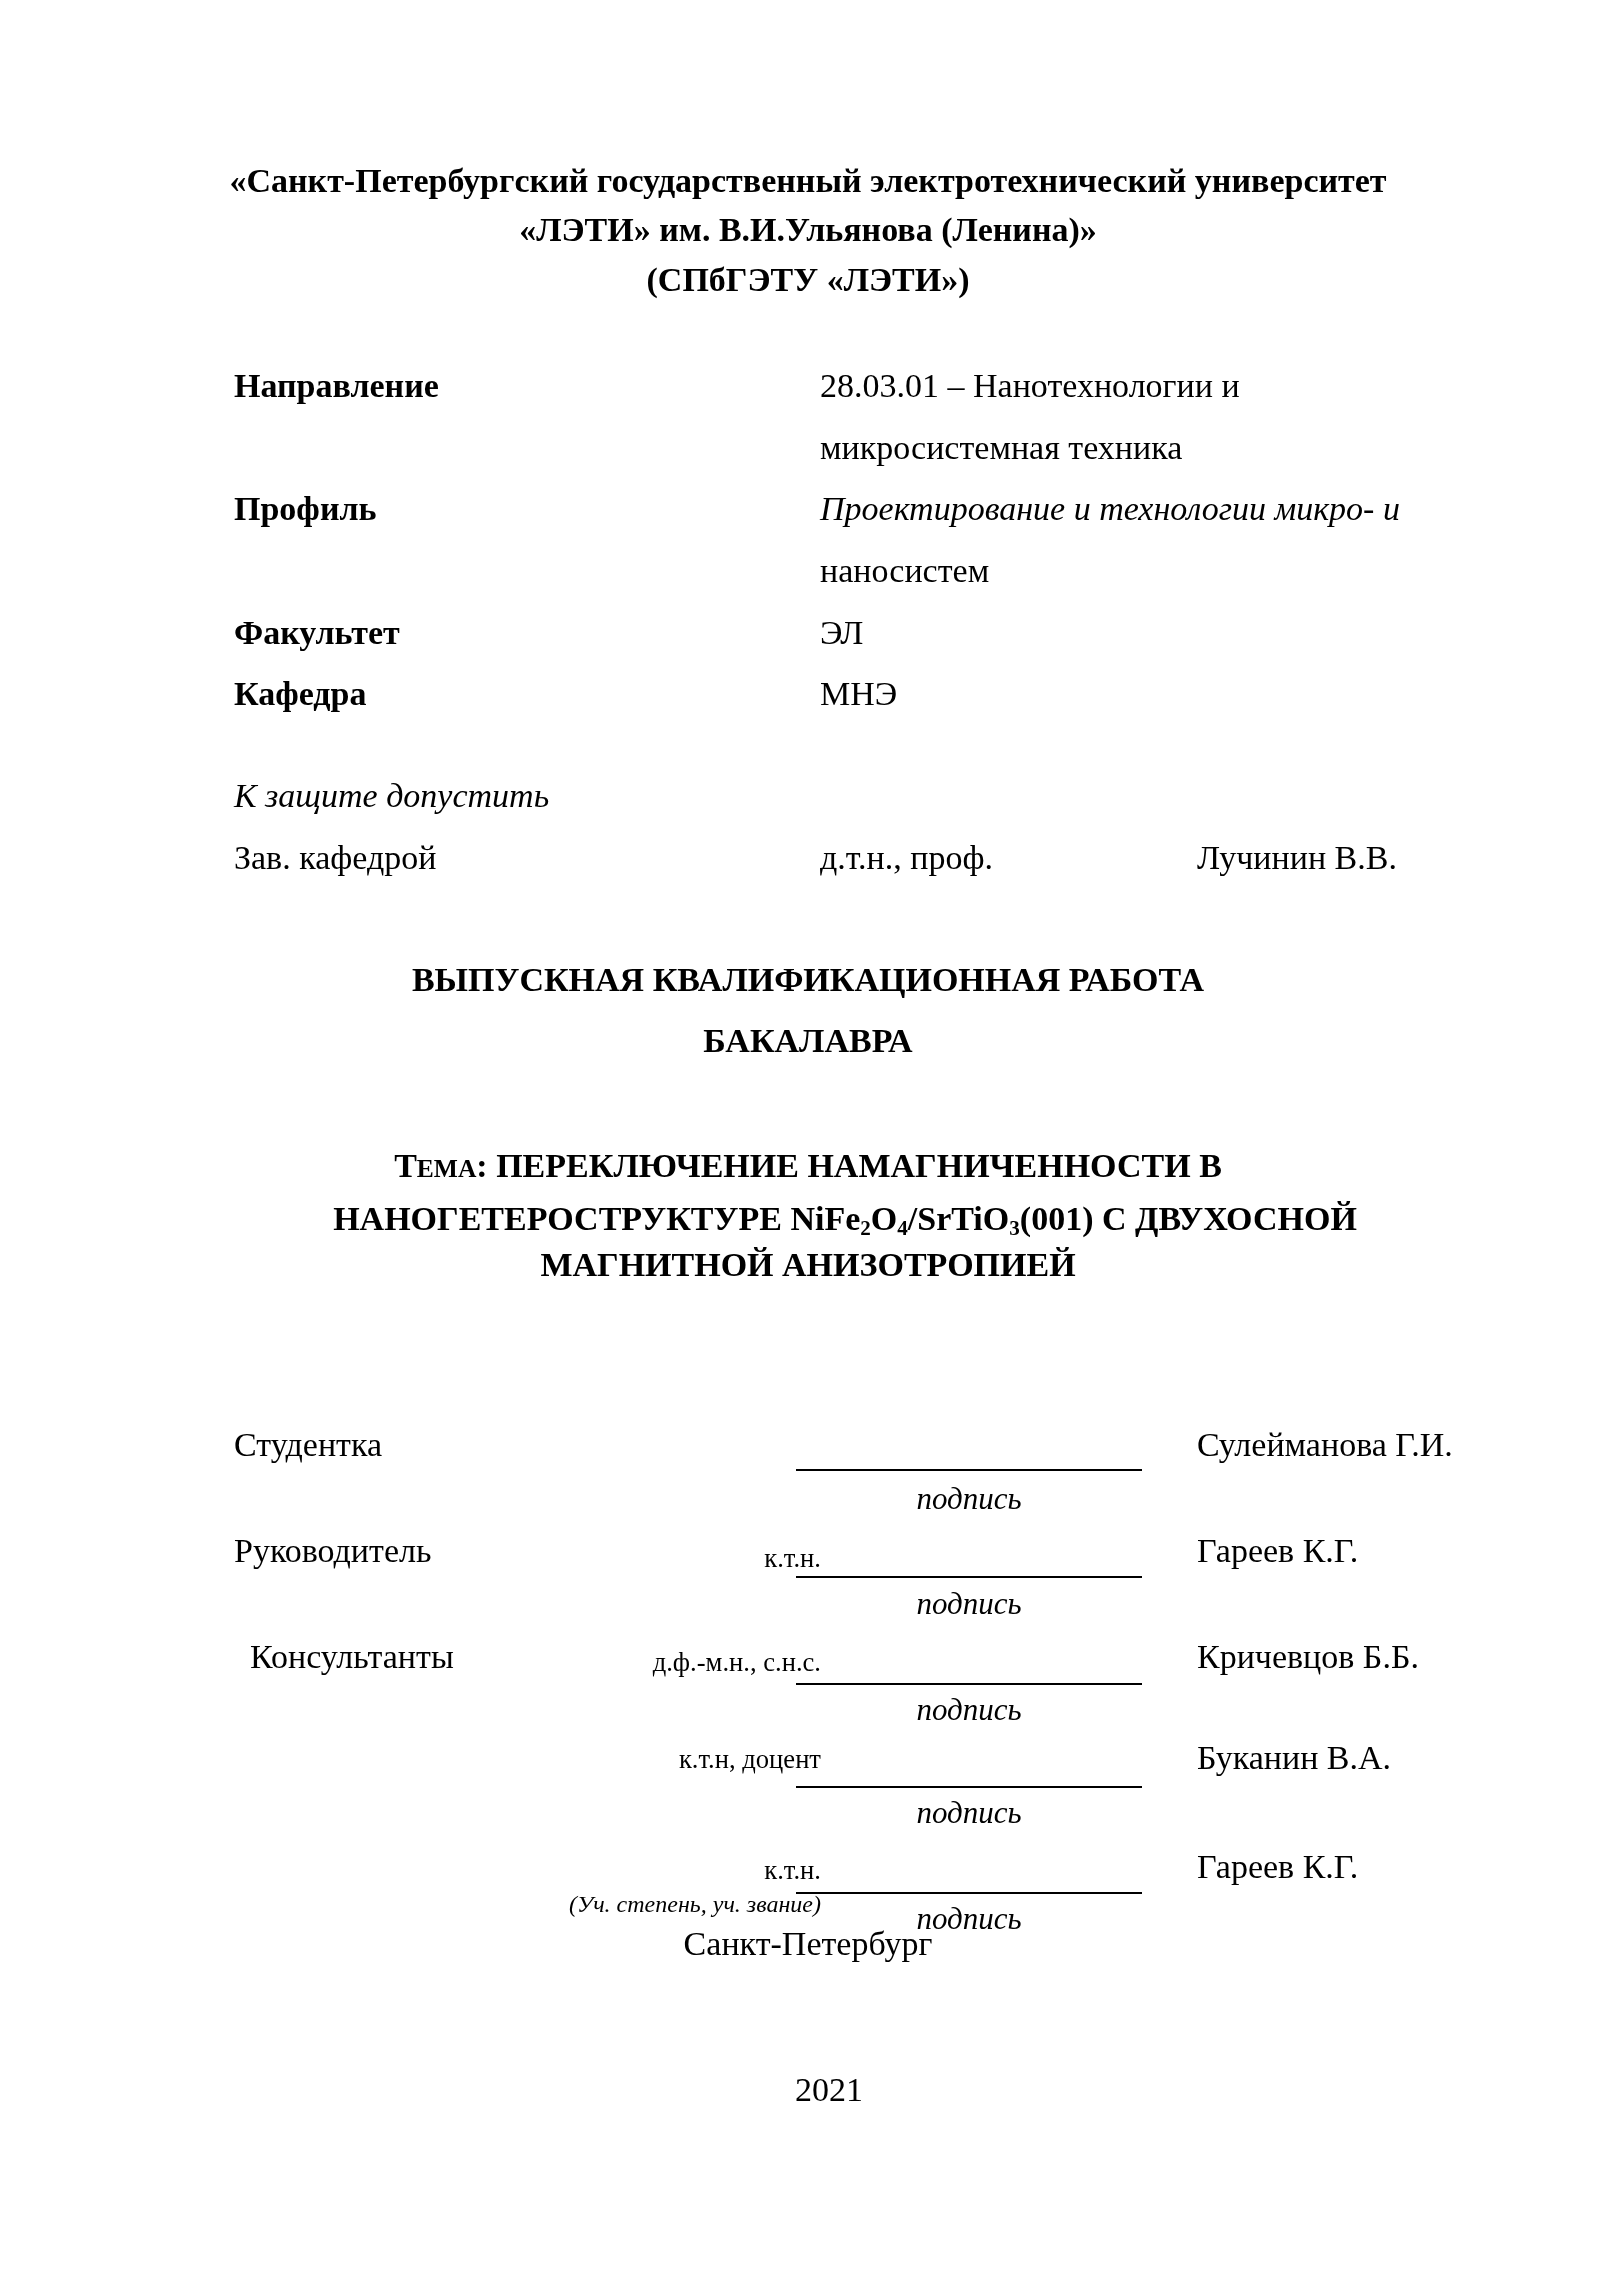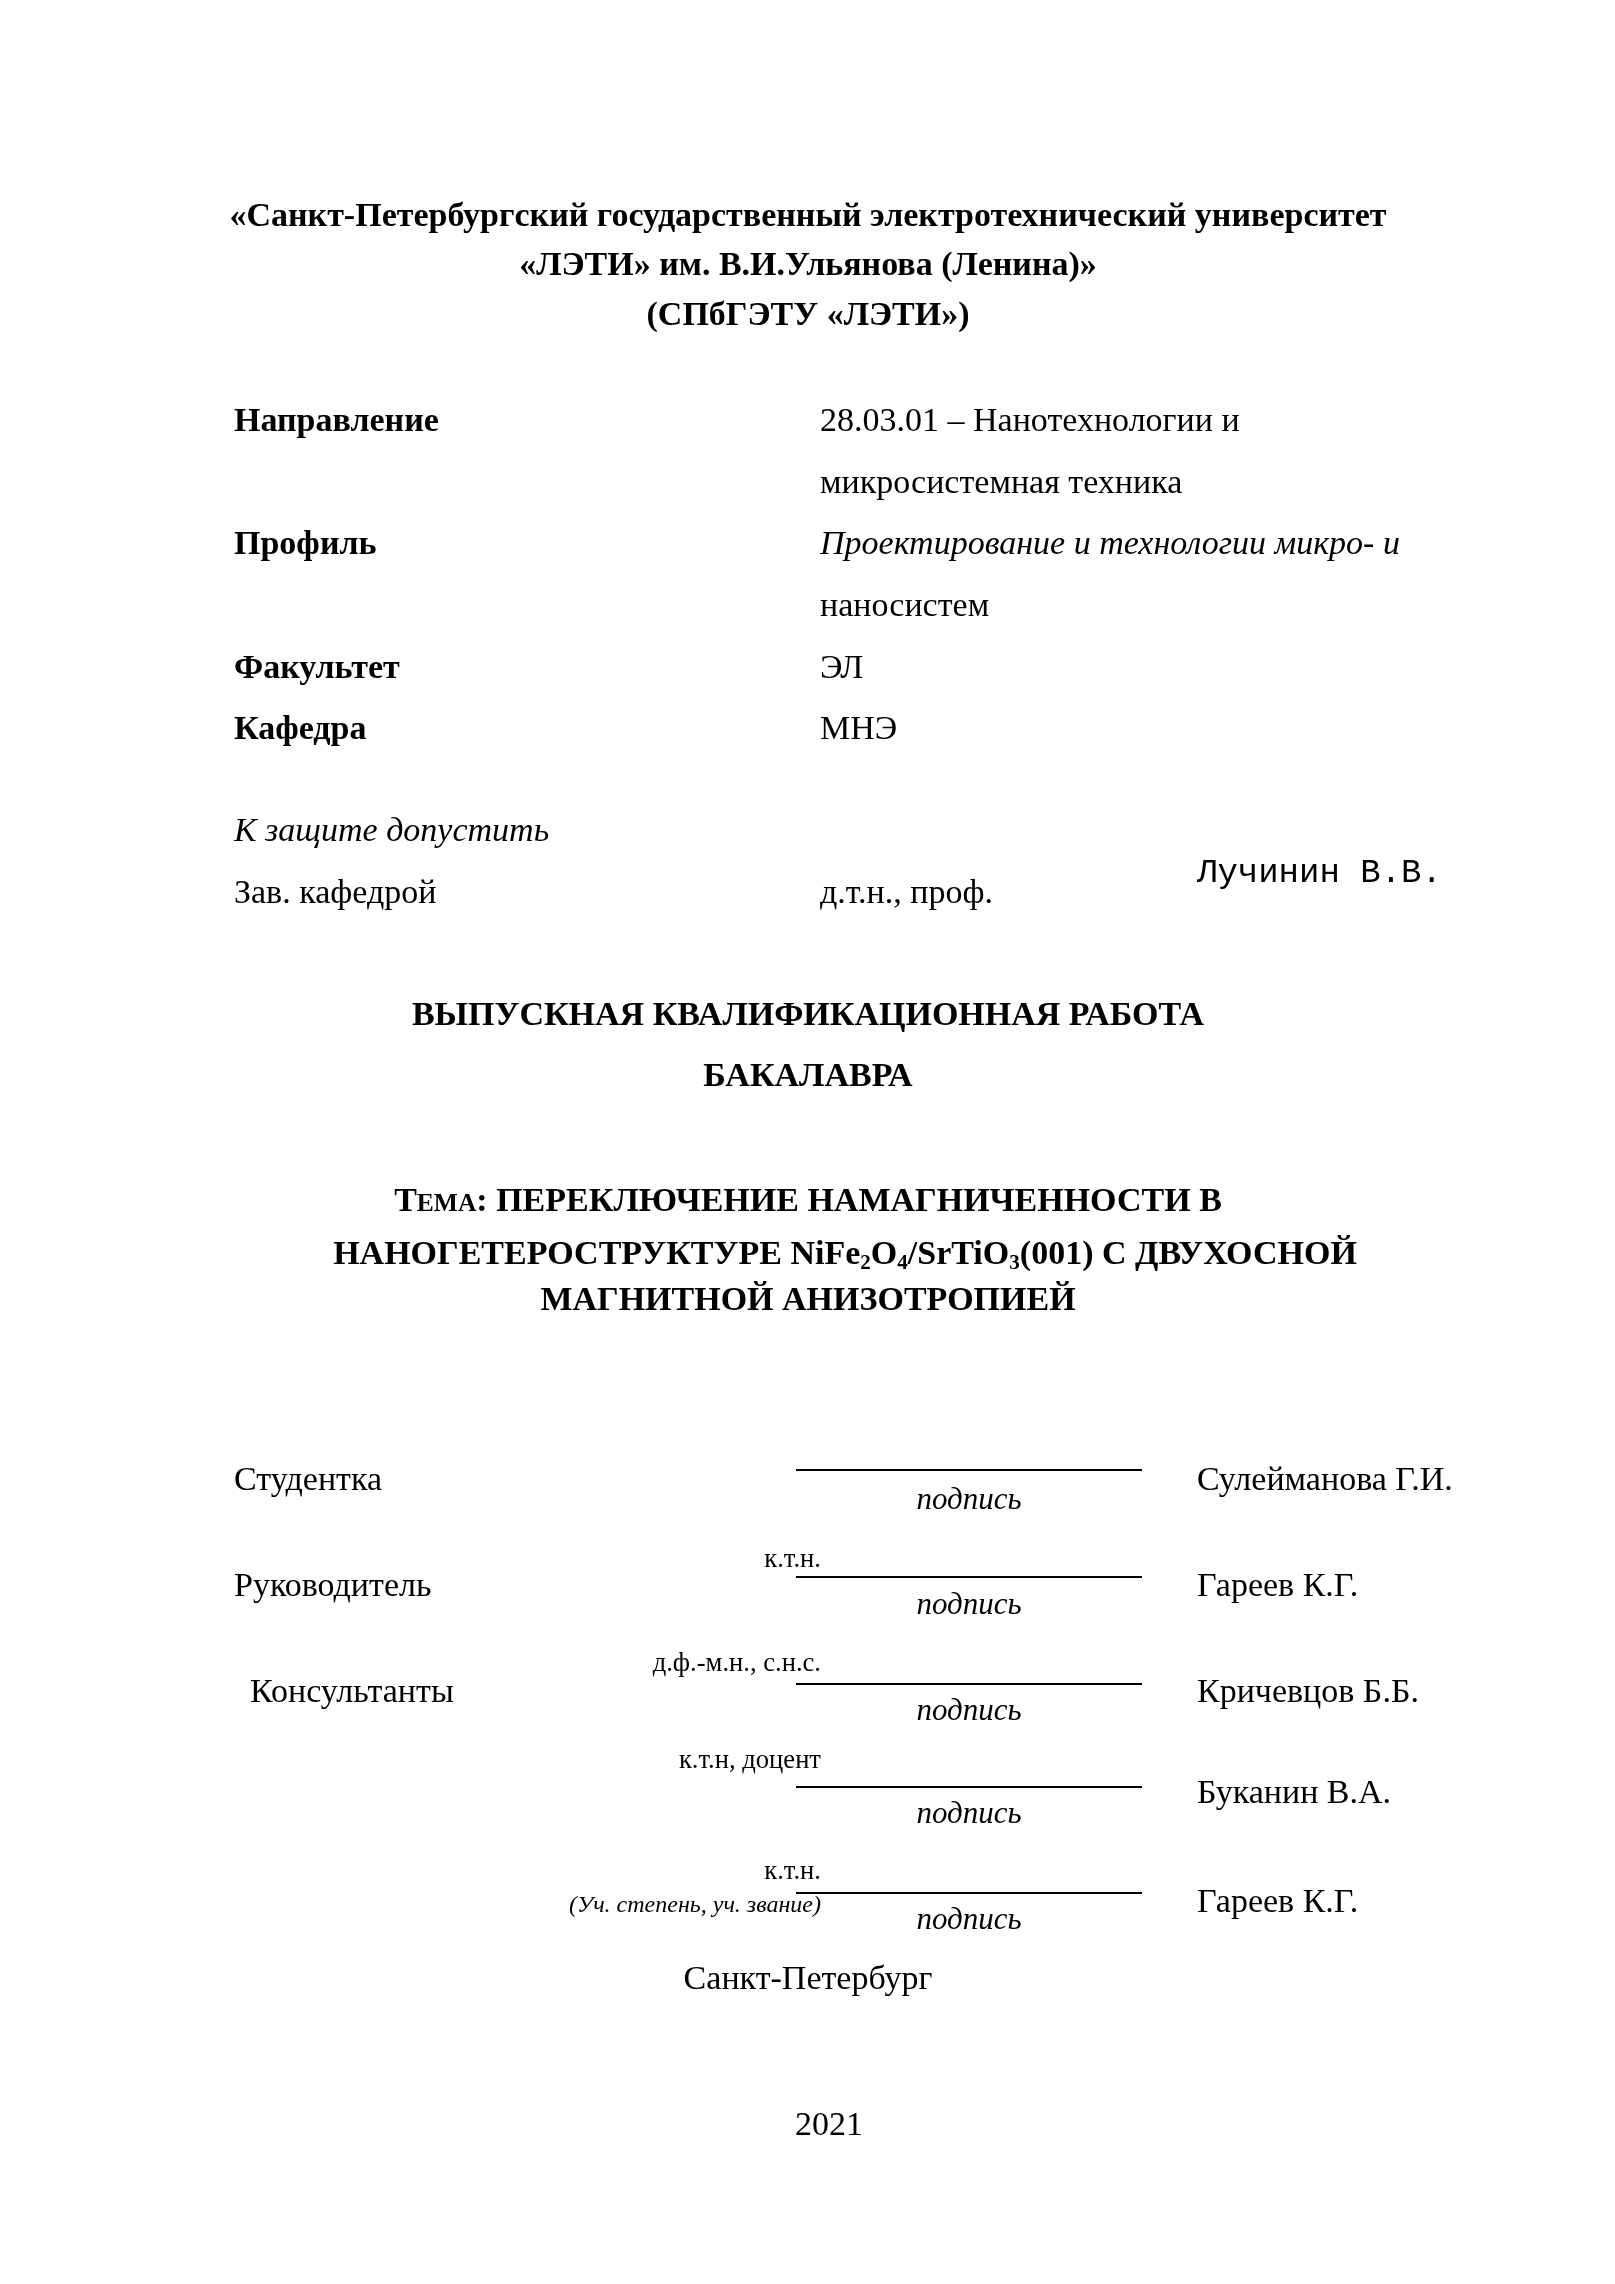--- a/index.html
+++ b/index.html
@@ -1,18 +1,18 @@
 <!DOCTYPE html>
 <html style="font-size:12.5px"><head>
 <meta charset="utf-8">
 <style>
   html, body { margin:0; padding:0; background:#ffffff; }
   body { width:1616px; height:2284px; position:relative; overflow:hidden;
          font-family:"Liberation Serif", serif; color:#000; }
-  .t { position:absolute; white-space:nowrap; font-size:34px; line-height:1;margin-top:34px; }
+  .t { position:absolute; white-space:nowrap; font-size:34px; line-height:1; }
   .b { font-weight:bold; }
   .i { font-style:italic; }
   .c { left:0; width:1616px; text-align:center; }
   .sm { font-size:26.6px; }
   .xs { font-size:24px; }
   .line { position:absolute; height:1.6px; background:#000; left:796px; width:346px; }
   .mid { position:absolute; width:344px; left:477px; text-align:right; white-space:nowrap; }
   .sig { position:absolute; width:346px; left:796px; text-align:center; font-style:italic; font-size:31px; line-height:1; white-space:nowrap; }
   sub { font-size:0.62em; vertical-align:-0.25em; line-height:0; }
   .sc { font-size:0.75em; }
@@ -34,21 +34,21 @@
 
 <div class="t b" style="left:234px; top:616px;">Факультет</div>
 <div class="t" style="left:820px; top:616px;">ЭЛ</div>
 
 <div class="t b" style="left:234px; top:677px;">Кафедра</div>
 <div class="t" style="left:820px; top:677px;">МНЭ</div>
 
 <div class="t i" style="left:234px; top:779px;">К защите допустить</div>
 <div class="t" style="left:234px; top:841px;">Зав. кафедрой</div>
 <div class="t" style="left:820px; top:841px;">д.т.н., проф.</div>
-<div class="t" style="left:1197px; top:822px;font-family:Liberation Mono, monospace;">Лучинин В.В.</div>
+<div class="t" style="left:1197px; top:841px;">Лучинин В.В.</div>
 
 <div class="t b c" style="top:963px;">ВЫПУСКНАЯ КВАЛИФИКАЦИОННАЯ РАБОТА</div>
 <div class="t b c" style="top:1024px;">БАКАЛАВРА</div>
 
 <div class="t b c" style="top:1149px;">
   <span><span>Т</span><span class="sc">ЕМА</span><span>:</span></span><span> ПЕРЕКЛЮЧЕНИЕ НАМАГНИЧЕННОСТИ В</span>
 </div>
 <div class="t b c" style="top:1202px;padding-left:37px;">
   <span>НАНОГЕТЕРОСТРУКТУРЕ NiFe</span><sub>2</sub><span>O</span><sub>4</sub><span>/SrTiO</span><sub>3</sub><span>(001) С ДВУХОСНОЙ</span>
 </div>

